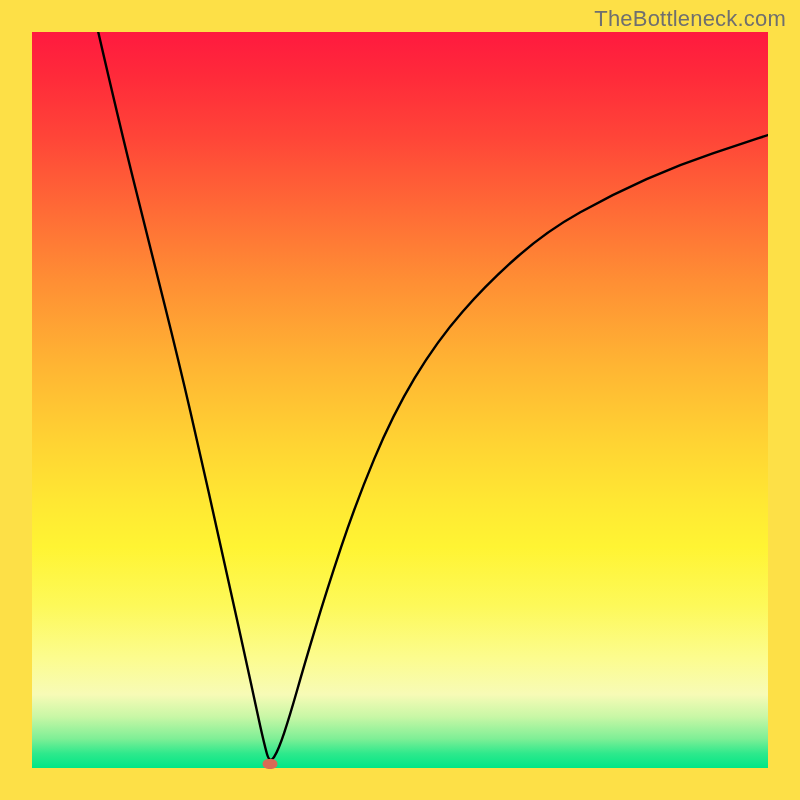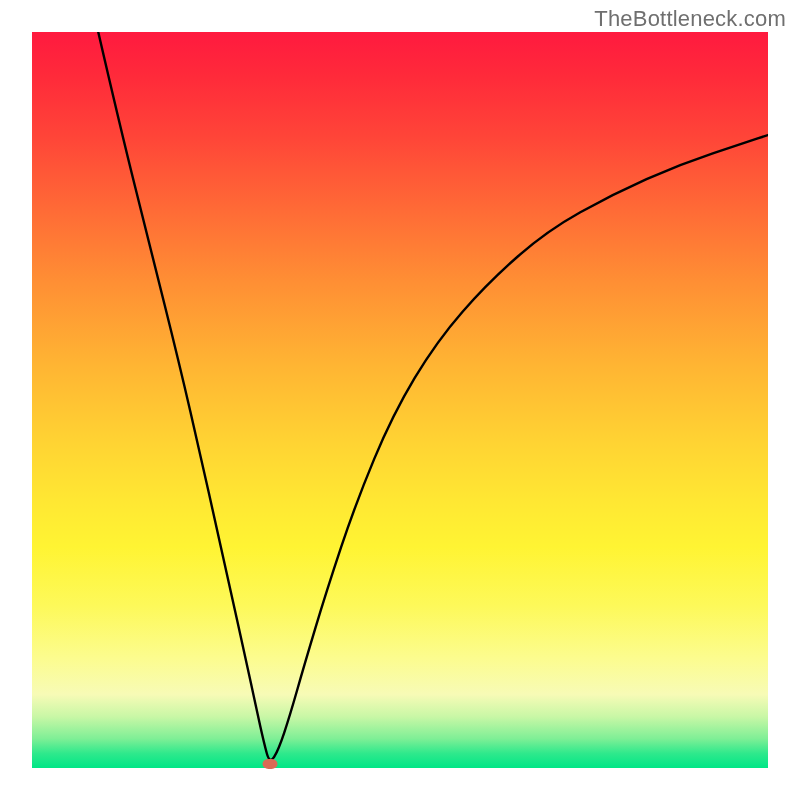--- a/index.html
+++ b/index.html
@@ -10,21 +10,21 @@
     background: #000;
     overflow: hidden;
     font-family: Arial, Helvetica, sans-serif;
   }
   .frame {
     position: absolute;
     left: 0;
     top: 0;
     width: 800px;
     height: 800px;
-    background: #ffffff;
+    background: #fde047;
   }
   .plot {
     position: absolute;
     left: 32px;
     top: 32px;
     width: 736px;
     height: 736px;
     background: linear-gradient(to bottom,
       #ff1a3f 0%,
       #ff2a3a 6%,

